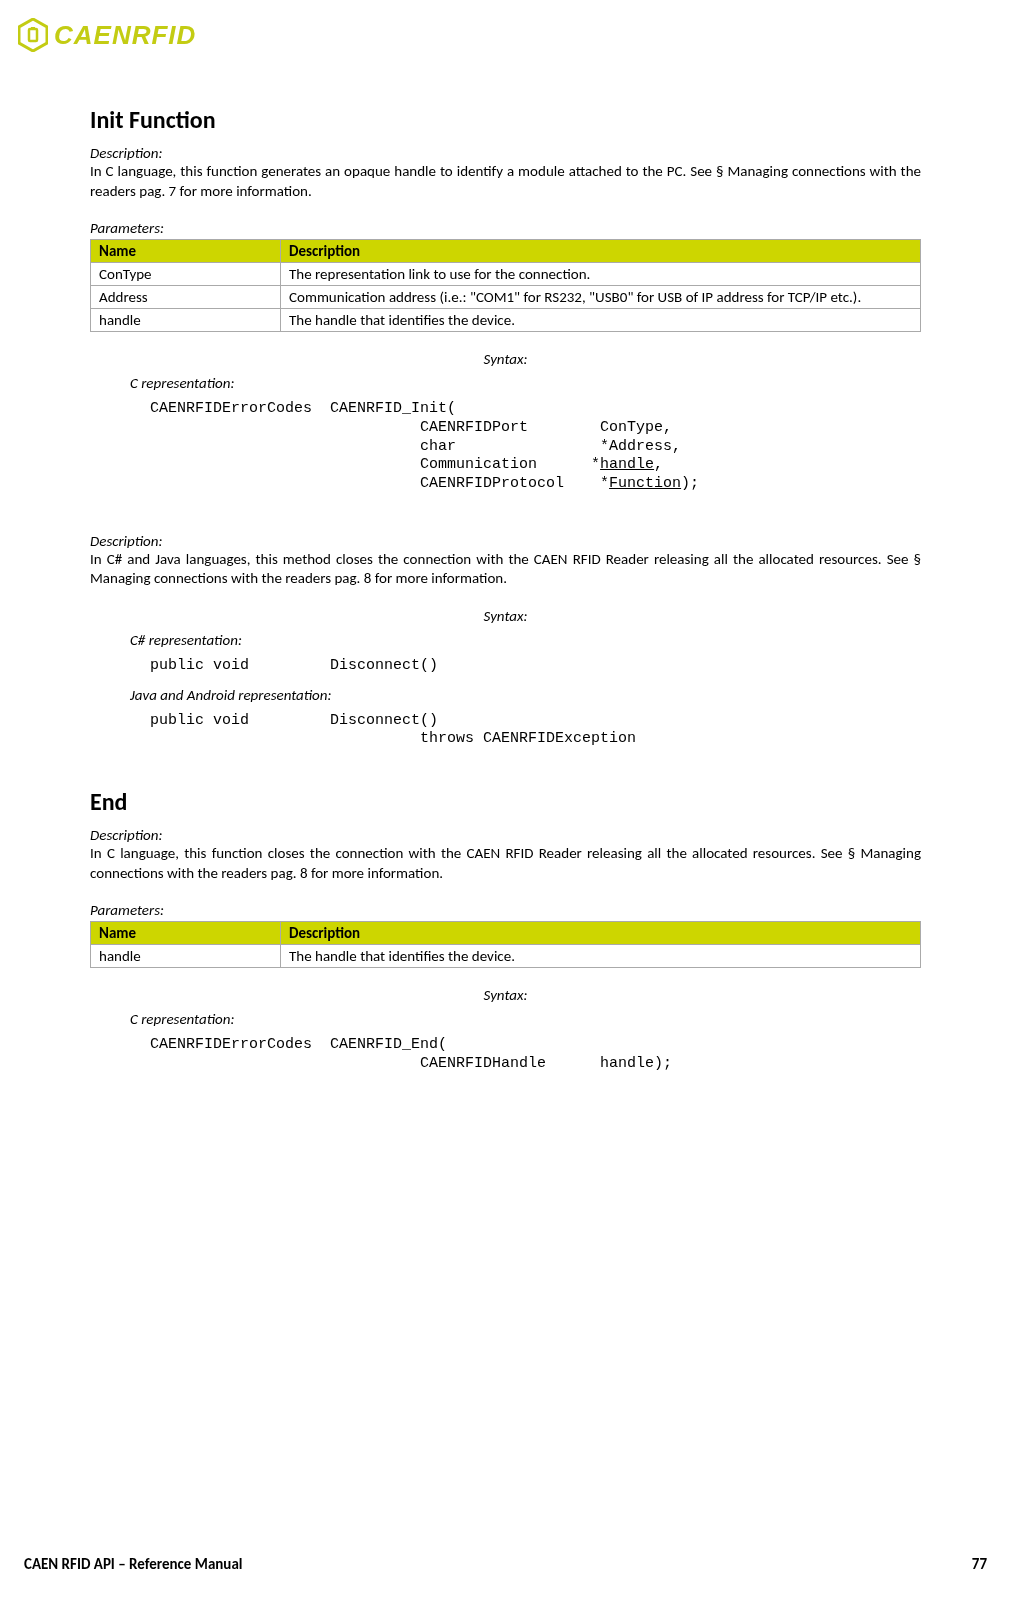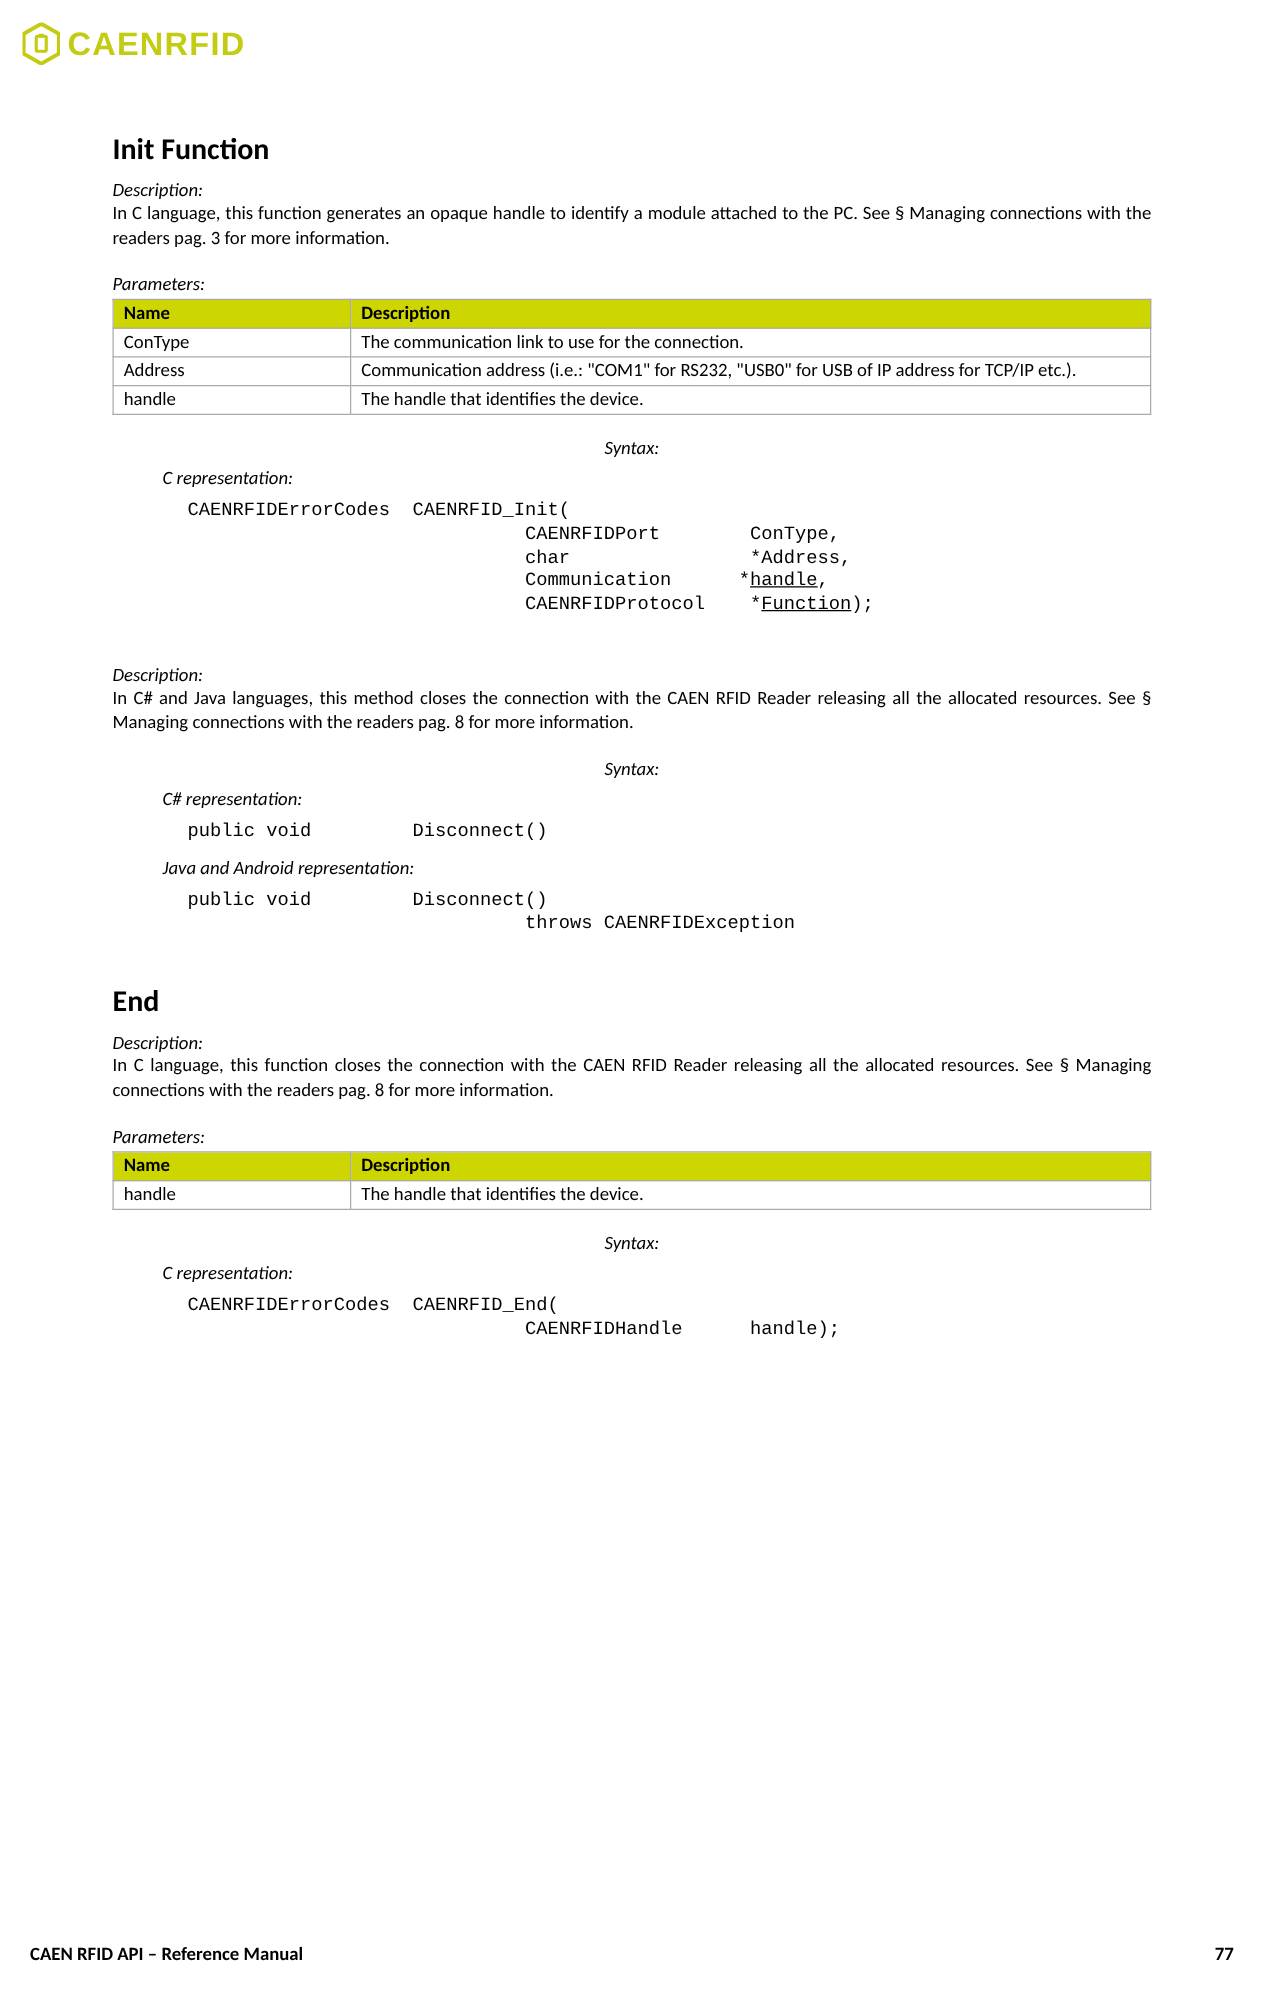--- a/index.html
+++ b/index.html
@@ -21,20 +21,21 @@
     align-items: center;
     gap: 6px;
   }
   .logo svg { display: block; }
   .logo-text {
     font-family: Arial, sans-serif;
     font-weight: 900;
     font-size: 26px;
     letter-spacing: 1px;
     color: #c3cc13;
+    font-style: italic;
   }
   .content {
     margin-top: 85px;
   }
   h2 {
     font-size: 24px;
     font-weight: bold;
     margin-bottom: 10px;
   }
   .label {
@@ -102,32 +103,32 @@
     <rect x="13" y="9" width="4" height="3" fill="#c3cc13"></rect>
   </svg>
   <span class="logo-text">CAENRFID</span>
 </div>
 
 <div class="content">
 
   <div class="section">
     <h2>Init Function</h2>
     <div class="label">Description:</div>
-    <div class="desc">In C language, this function generates an opaque handle to identify a module attached to the PC. See § Managing connections with the readers pag. 3 for more information.</div>
+    <div class="desc">In C language, this function generates an opaque handle to identify a module attached to the PC. See § Managing connections with the readers pag. 7 for more information.</div>
 
     <div class="label">Parameters:</div>
     <table class="param">
       <tbody>
           <tr>
         <th>Name</th>
         <th>Description</th>
       </tr>
       <tr>
         <td>ConType</td>
-        <td>The communication link to use for the connection.</td>
+        <td>The representation link to use for the connection.</td>
       </tr>
       <tr>
         <td>Address</td>
         <td>Communication address (i.e.: "COM1" for RS232, "USB0" for USB of IP address for TCP/IP etc.).</td>
       </tr>
       <tr>
         <td>handle</td>
         <td>The handle that identifies the device.</td>
       </tr>
     </tbody>

